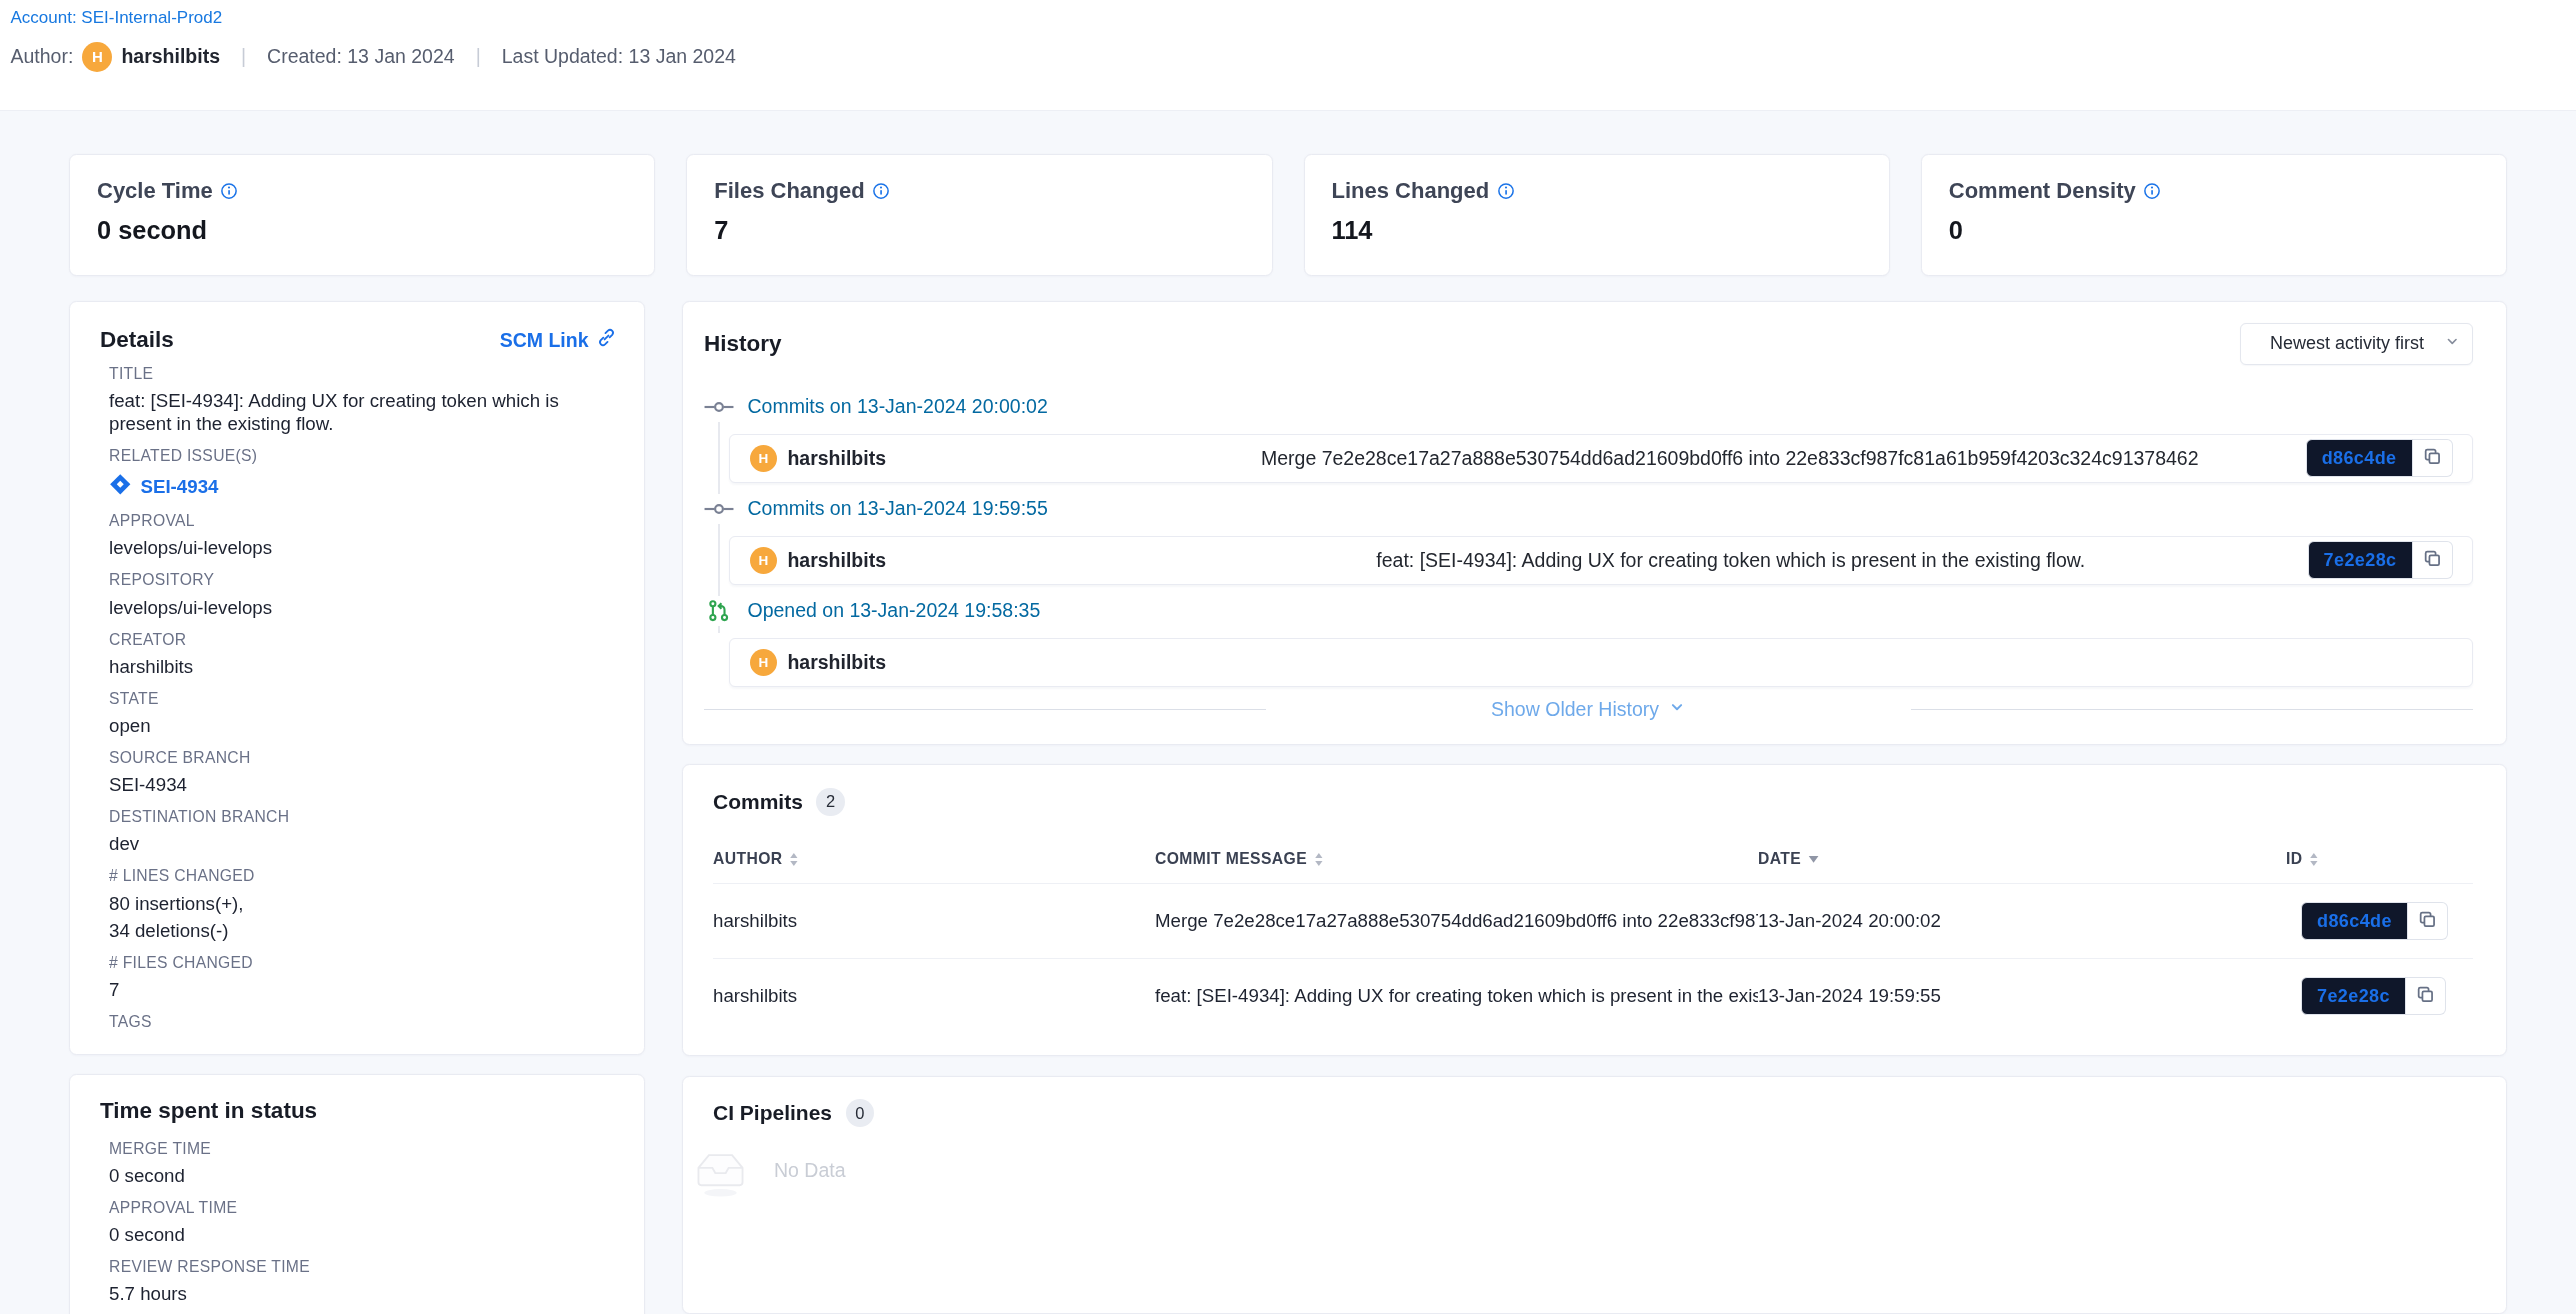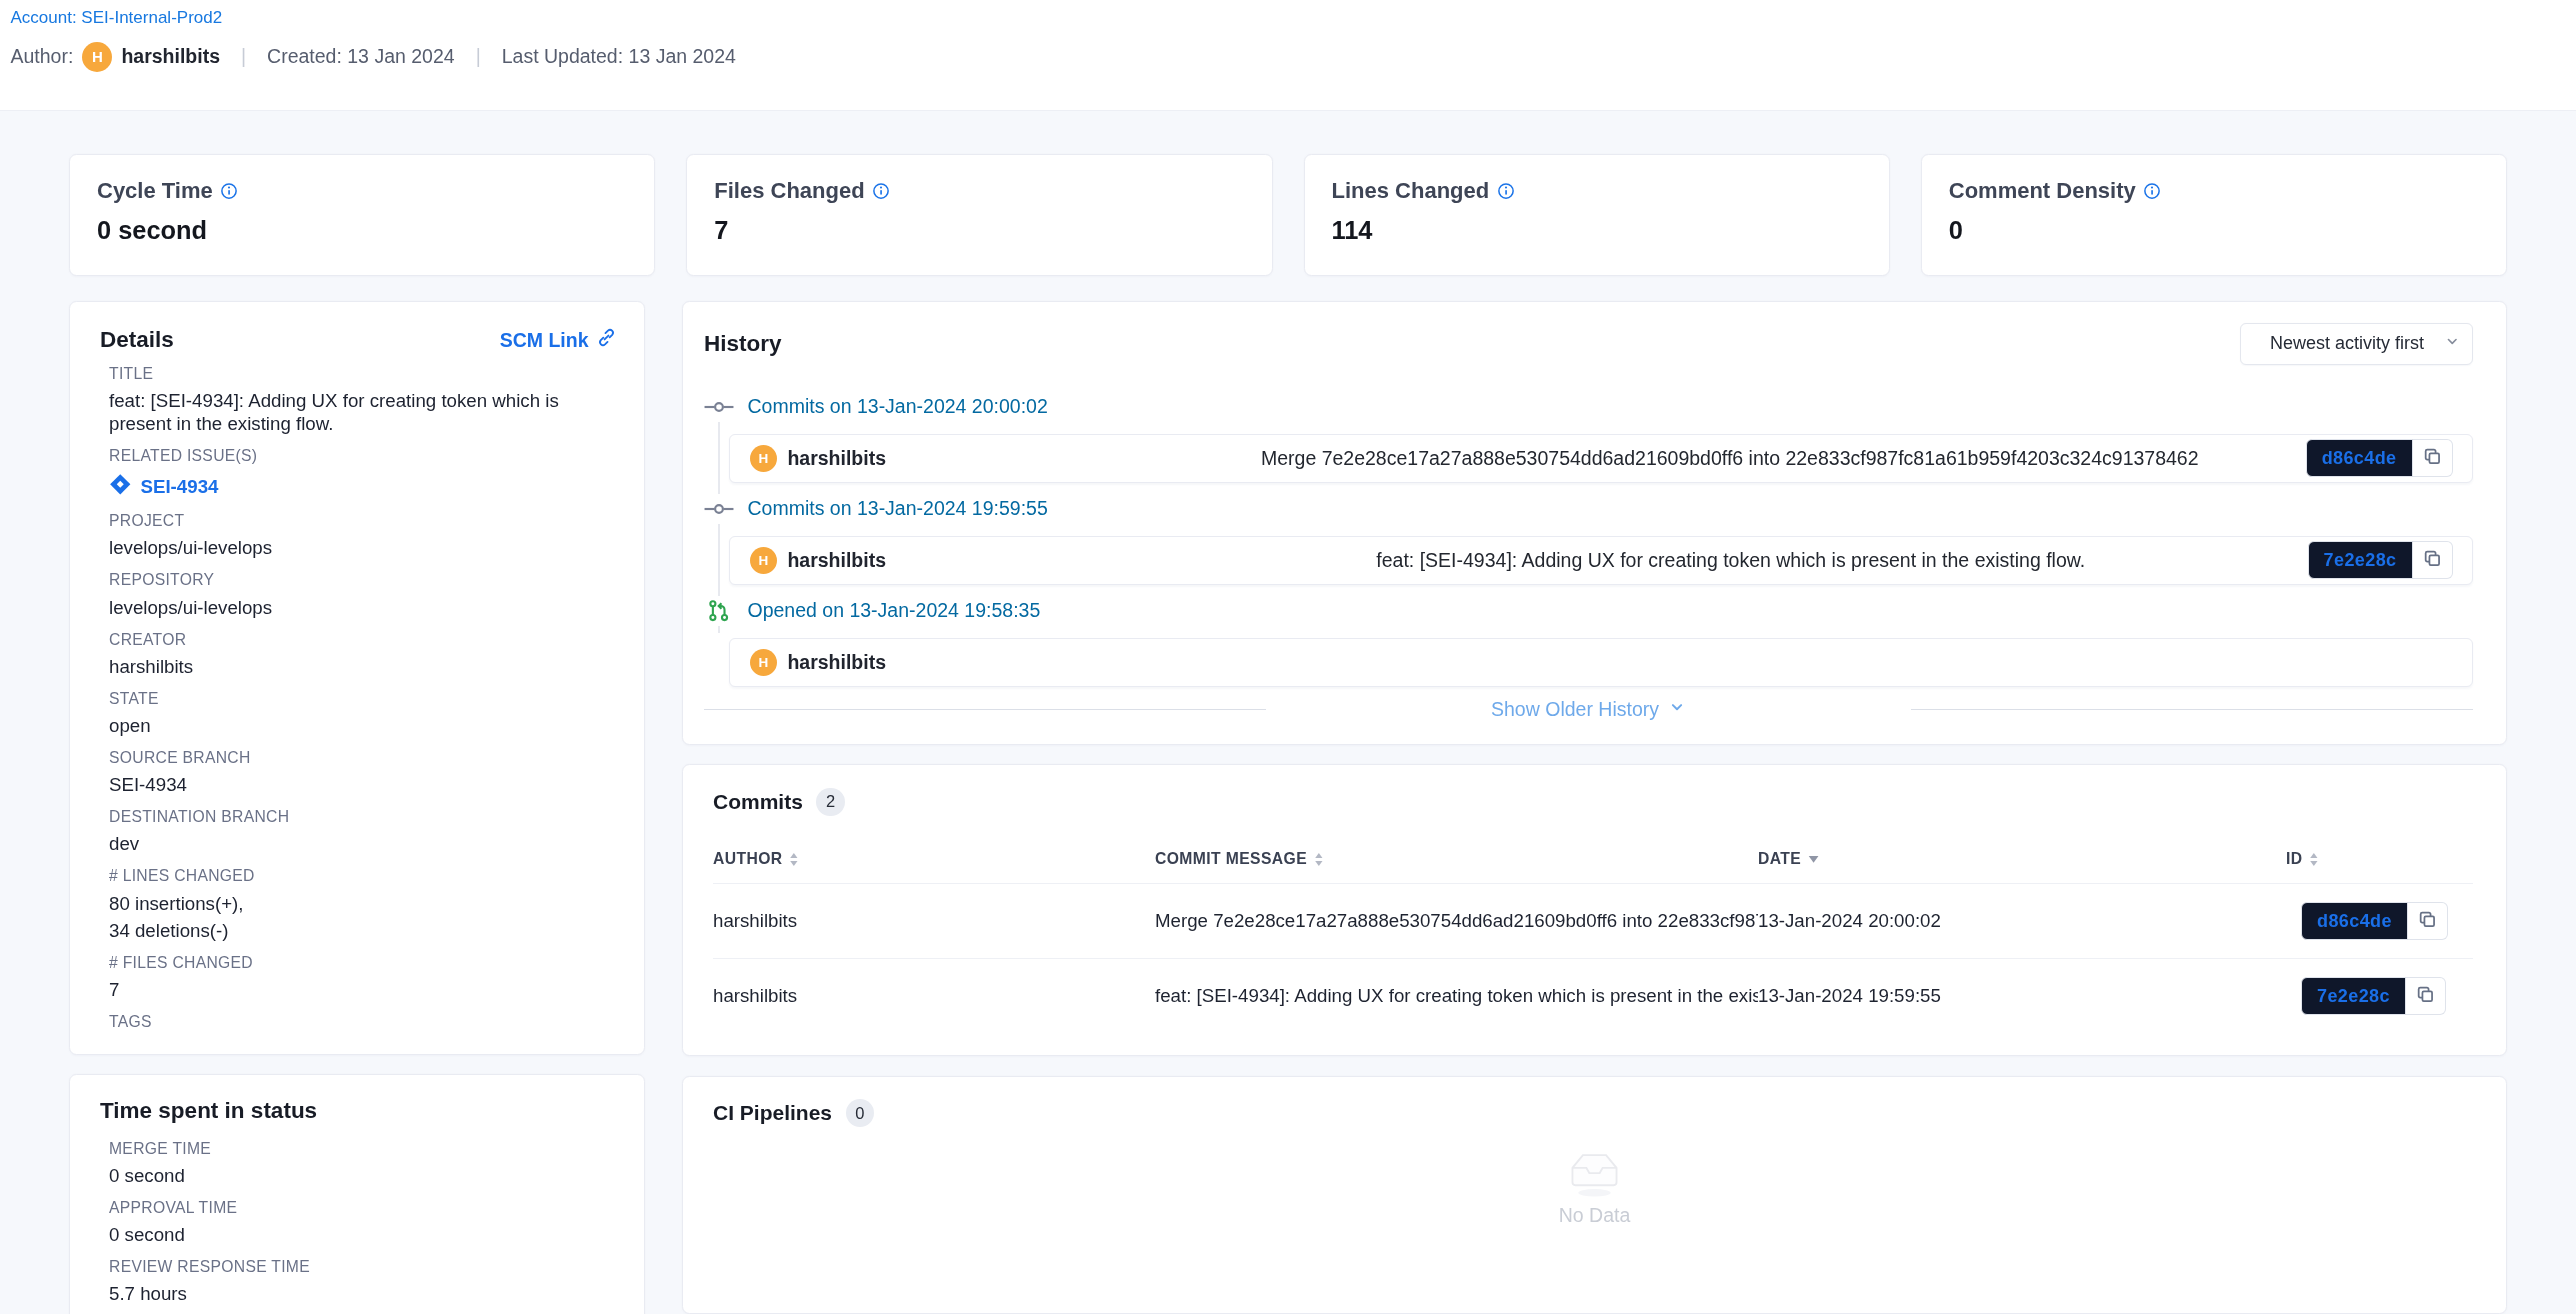--- a/index.html
+++ b/index.html
@@ -93,21 +93,21 @@
   .col-date { width:528px; }
   .col-id { width:187px; flex:none; }
   .th { font-size:15.7px; font-weight:700; color:#3a4152; letter-spacing:0.4px; }
   .sort-icon { width:9.7px; height:15px; cursor:pointer; }
   .caret-icon { width:11.2px; height:8.2px; cursor:pointer; }
   .tbl-row { display:flex; align-items:center; border-top:1.5px solid #eef0f5; padding:18px 0; font-size:18.7px; color:#1e2330; }
   .cell-msg { white-space:nowrap; overflow:hidden; text-overflow:ellipsis; }
 
   
   .ci-card { min-height:238px; padding:22.5px 30px; position:relative; }
-  .empty { position:absolute; left:0; right:0; top:63px; display:flex; flex-direction:column; align-items:center; gap:3px; }
+  .empty { position:absolute; left:0; right:0; top:63px; display:flex; flex-direction:row; align-items:center; gap:16px; }
   .empty-text { font-size:19.5px; color:#c9cdd5; }
 </style>
 </head>
 <body>
 
 <div class="page">
 
   <header class="topbar">
     <a class="account-link">Account: SEI-Internal-Prod2</a>
     <div class="author-row">
@@ -203,21 +203,21 @@
             <div class="field-label">RELATED ISSUE(S)</div>
             <a class="issue-link">
               <span><svg viewBox="0 0 24 24">
                     <path d="M12 1.2 L22.8 12 12 22.8 1.2 12 Z" fill="#1a6fe8"></path>
                     <path d="M12 8.3 L15.7 12 12 15.7 8.3 12 Z" fill="#ffffff"></path>
                   </svg></span>
               <span>SEI-4934</span>
             </a>
           </div>
           <div class="field">
-            <div class="field-label">PROJECT</div>
+            <div class="field-label">APPROVAL</div>
             <div class="field-value">levelops/ui-levelops</div>
           </div>
           <div class="field">
             <div class="field-label">REPOSITORY</div>
             <div class="field-value">levelops/ui-levelops</div>
           </div>
           <div class="field">
             <div class="field-label">CREATOR</div>
             <div class="field-value">harshilbits</div>
           </div>

